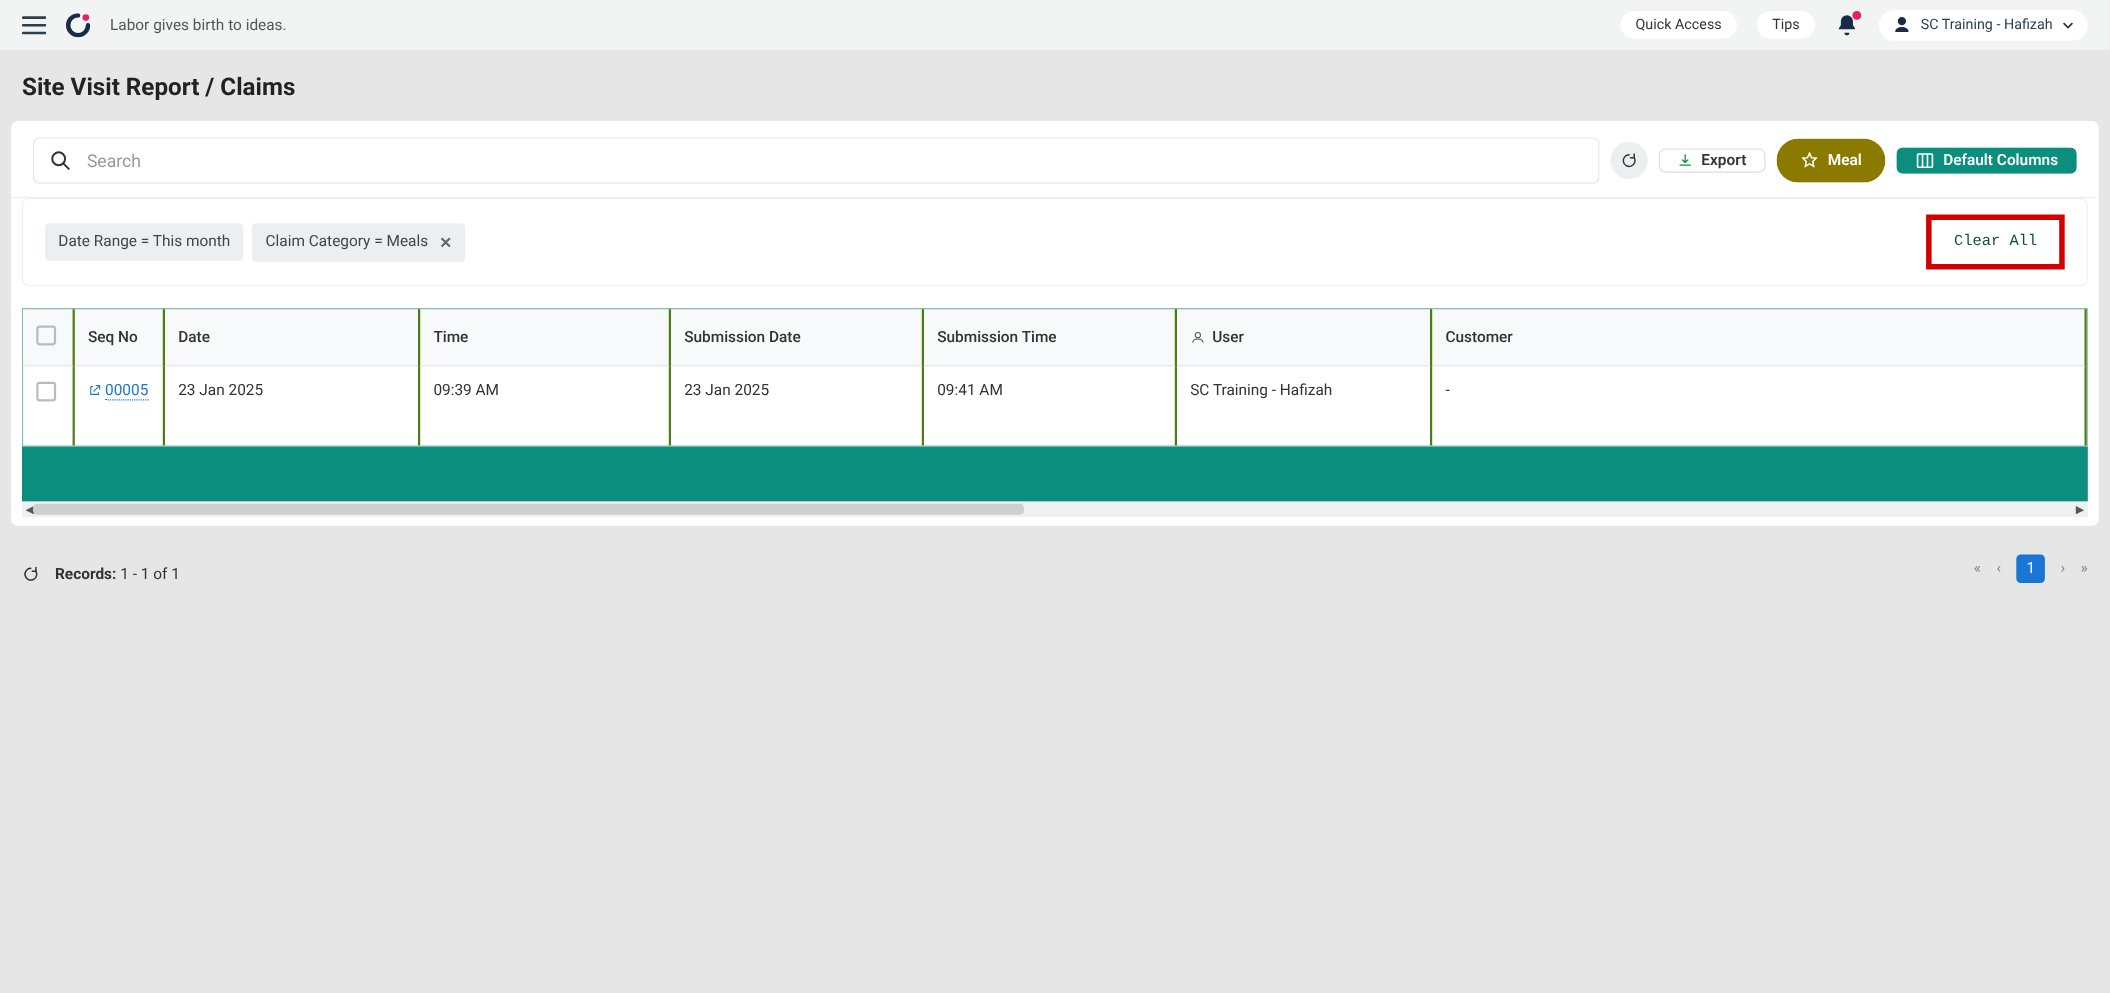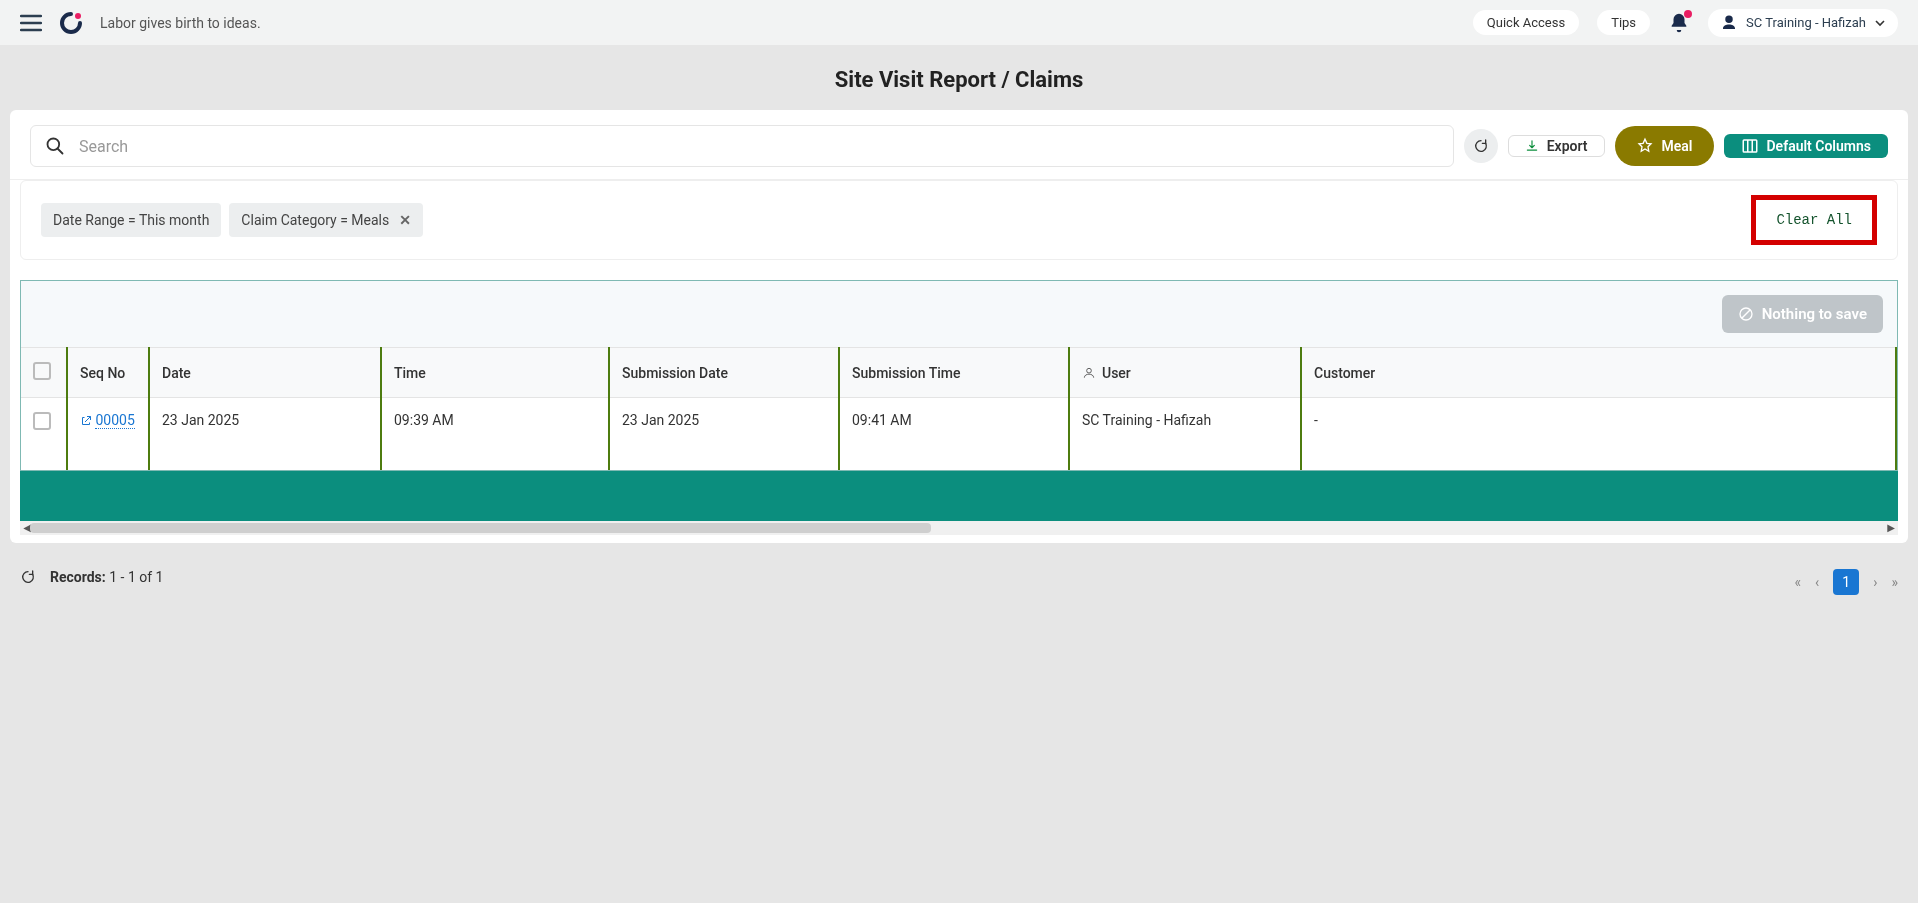--- a/index.html
+++ b/index.html
@@ -12,21 +12,21 @@
 .logo { width:22px; height:22px; position:relative; }
 .tagline { color:#555; font-size:14px; }
 .topbar-spacer{flex:1}
 .pill { background:#fff; border-radius:14px; padding:5px 14px; font-size:13px; color:#333; cursor:pointer; }
 .bell { position:relative; width:22px; height:22px; cursor:pointer; }
 .bell .dot{ position:absolute; top:-2px; right:-2px; width:8px; height:8px; background:#e91e63; border-radius:50%; }
 .user-pill{ background:#fff; border-radius:14px; padding:5px 12px; display:flex; align-items:center; gap:8px; cursor:pointer; font-size:13px;}
 .user-pill svg{display:block}
 
 
-.page-head{ padding:22px 20px 18px; display:flex; align-items:center;flex-direction:column; }
+.page-head{ padding:22px 20px 18px; display:flex; align-items:center; }
 .page-title{ font-size:22px; font-weight:700; color:#222; }
 .page-head-spacer{flex:1}
 .old-report{ background:#d5e9fb; border-left:4px solid #1976d2; padding:16px 18px; font-size:14px; color:#333;}
 .old-report a{ color:#1976d2; text-decoration:none; }
 
 
 .card{ background:#fff; border-radius:6px; margin:0 10px 12px; padding-bottom:2px;}
 
 
 .toolbar{ display:flex; align-items:center; gap:10px; padding:15px 20px 12px; border-bottom:1px solid #eee;}
@@ -60,21 +60,21 @@
 
 
 .teal-bar{ height:50px; background:#0b8e7e; margin:0 10px 0;}
 .hscroll{ height:14px; background:#f0f0f0; margin:0 10px 6px; position:relative;}
 .hscroll .thumb{ position:absolute; left:10px; top:2px; height:10px; width:48%; background:#cfcfcf; border-radius:4px;}
 .hscroll .arrow{ position:absolute; top:0; width:14px; height:14px; display:flex; align-items:center; justify-content:center; color:#555; font-size:10px;}
 .hscroll .arrow.left{left:0}
 .hscroll .arrow.right{right:0}
 
 
-.footer{ display:flex; align-items:flex-start; padding:14px 20px; gap:14px; color:#333; font-size:14px;}
+.footer{ display:flex; align-items:flex-end; padding:14px 20px; gap:14px; color:#333; font-size:14px;}
 .footer-spacer{flex:1}
 .pager{ display:flex; align-items:center; gap:14px; color:#888;}
 .pg{ cursor:pointer; }
 .pg.current{ background:#1976d2; color:#fff; width:26px; height:26px; border-radius:4px; display:flex; align-items:center; justify-content:center;}
 
 col.c-chk{width:46px}
 col.c-seq{width:82px}
 col.c-date{width:232px}
 col.c-time{width:228px}
 col.c-sdate{width:230px}
@@ -169,29 +169,20 @@
     <div class="chip">Date Range  =  This month</div>
     <div class="chip">
       <span>Claim Category  =  Meals</span>
       <span class="x">✕</span>
     </div>
     <div class="filter-spacer"></div>
     <div class="clear-all">Clear All</div>
   </div>
 
   <div class="table-wrap">
-    <div class="table-banner">
-      <div class="nosave">
-        <svg width="16" height="16" viewBox="0 0 24 24">
-            <circle cx="12" cy="12" r="9" fill="none" stroke="#fff" stroke-width="2"></circle>
-            <line x1="6" y1="18" x2="18" y2="6" stroke="#fff" stroke-width="2"></line>
-          </svg>
-        <span>Nothing to save</span>
-      </div>
-    </div>
     <table>
       <colgroup>
         <col class="c-chk">
           <col class="c-seq">
           <col class="c-date">
           <col class="c-time">
           <col class="c-sdate">
           <col class="c-stime">
           <col class="c-user">
           <col class="c-cust">

